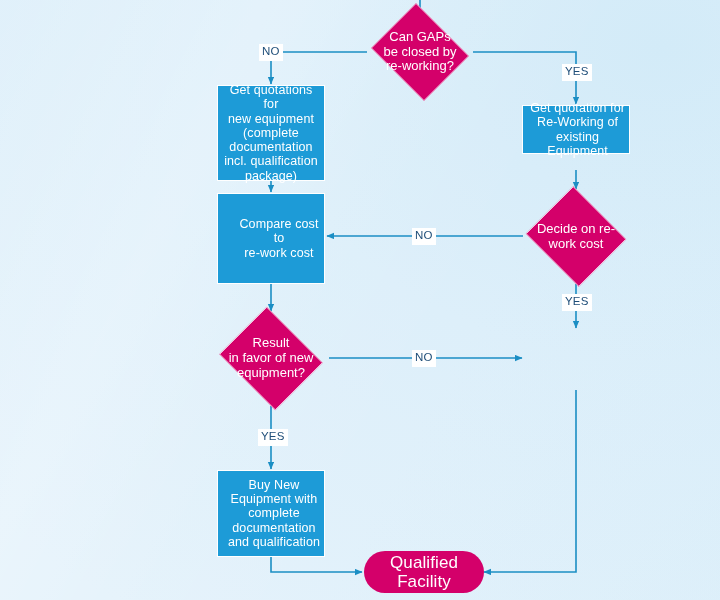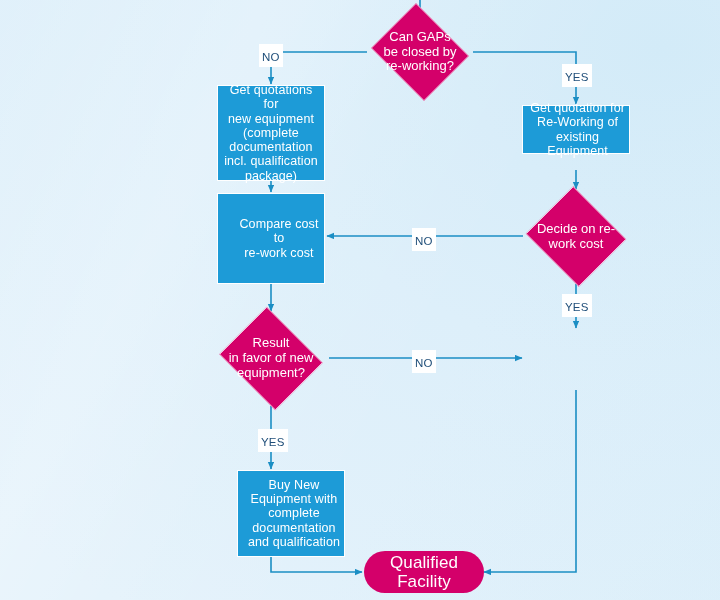--- a/index.html
+++ b/index.html
@@ -95,21 +95,21 @@
     justify-content: center;
   }
 
   
   .edge-label {
     position: absolute;
     background: #ffffff;
     color: #1f4e79;
     font-size: 11.5px;
     line-height: 1;
-    padding: 8px 3px 3px 3px;
+    padding: 2px 3px 3px 3px;
     letter-spacing: 0.2px;
     white-space: nowrap;
   }
 </style>
 </head>
 <body>
 
 <div id="canvas">
   <div id="bg-sheen"></div>
 
@@ -193,21 +193,21 @@
   </div>
 
   <div class="decision-wrap" style="left:215px; top:311px; width:112px; height:95px;">
     <div class="decision-shape"></div>
     <div class="decision-label" style="width:118px;">Result
 in favor of new
 equipment?</div>
   </div>
 
 
-  <div class="node process" style="left:217px; top:470px; width:108px; height:87px;margin-left:20px;">
+  <div class="node process" style="left:217px; top:470px; width:108px; height:87px;">
     <span>Buy New
 Equipment with
 complete
 documentation
 and qualification</span>
   </div>
 
   <div class="node terminator" style="left:364px; top:551px; width:120px; height:42px;">
     <span>Qualified Facility</span>
   </div>

